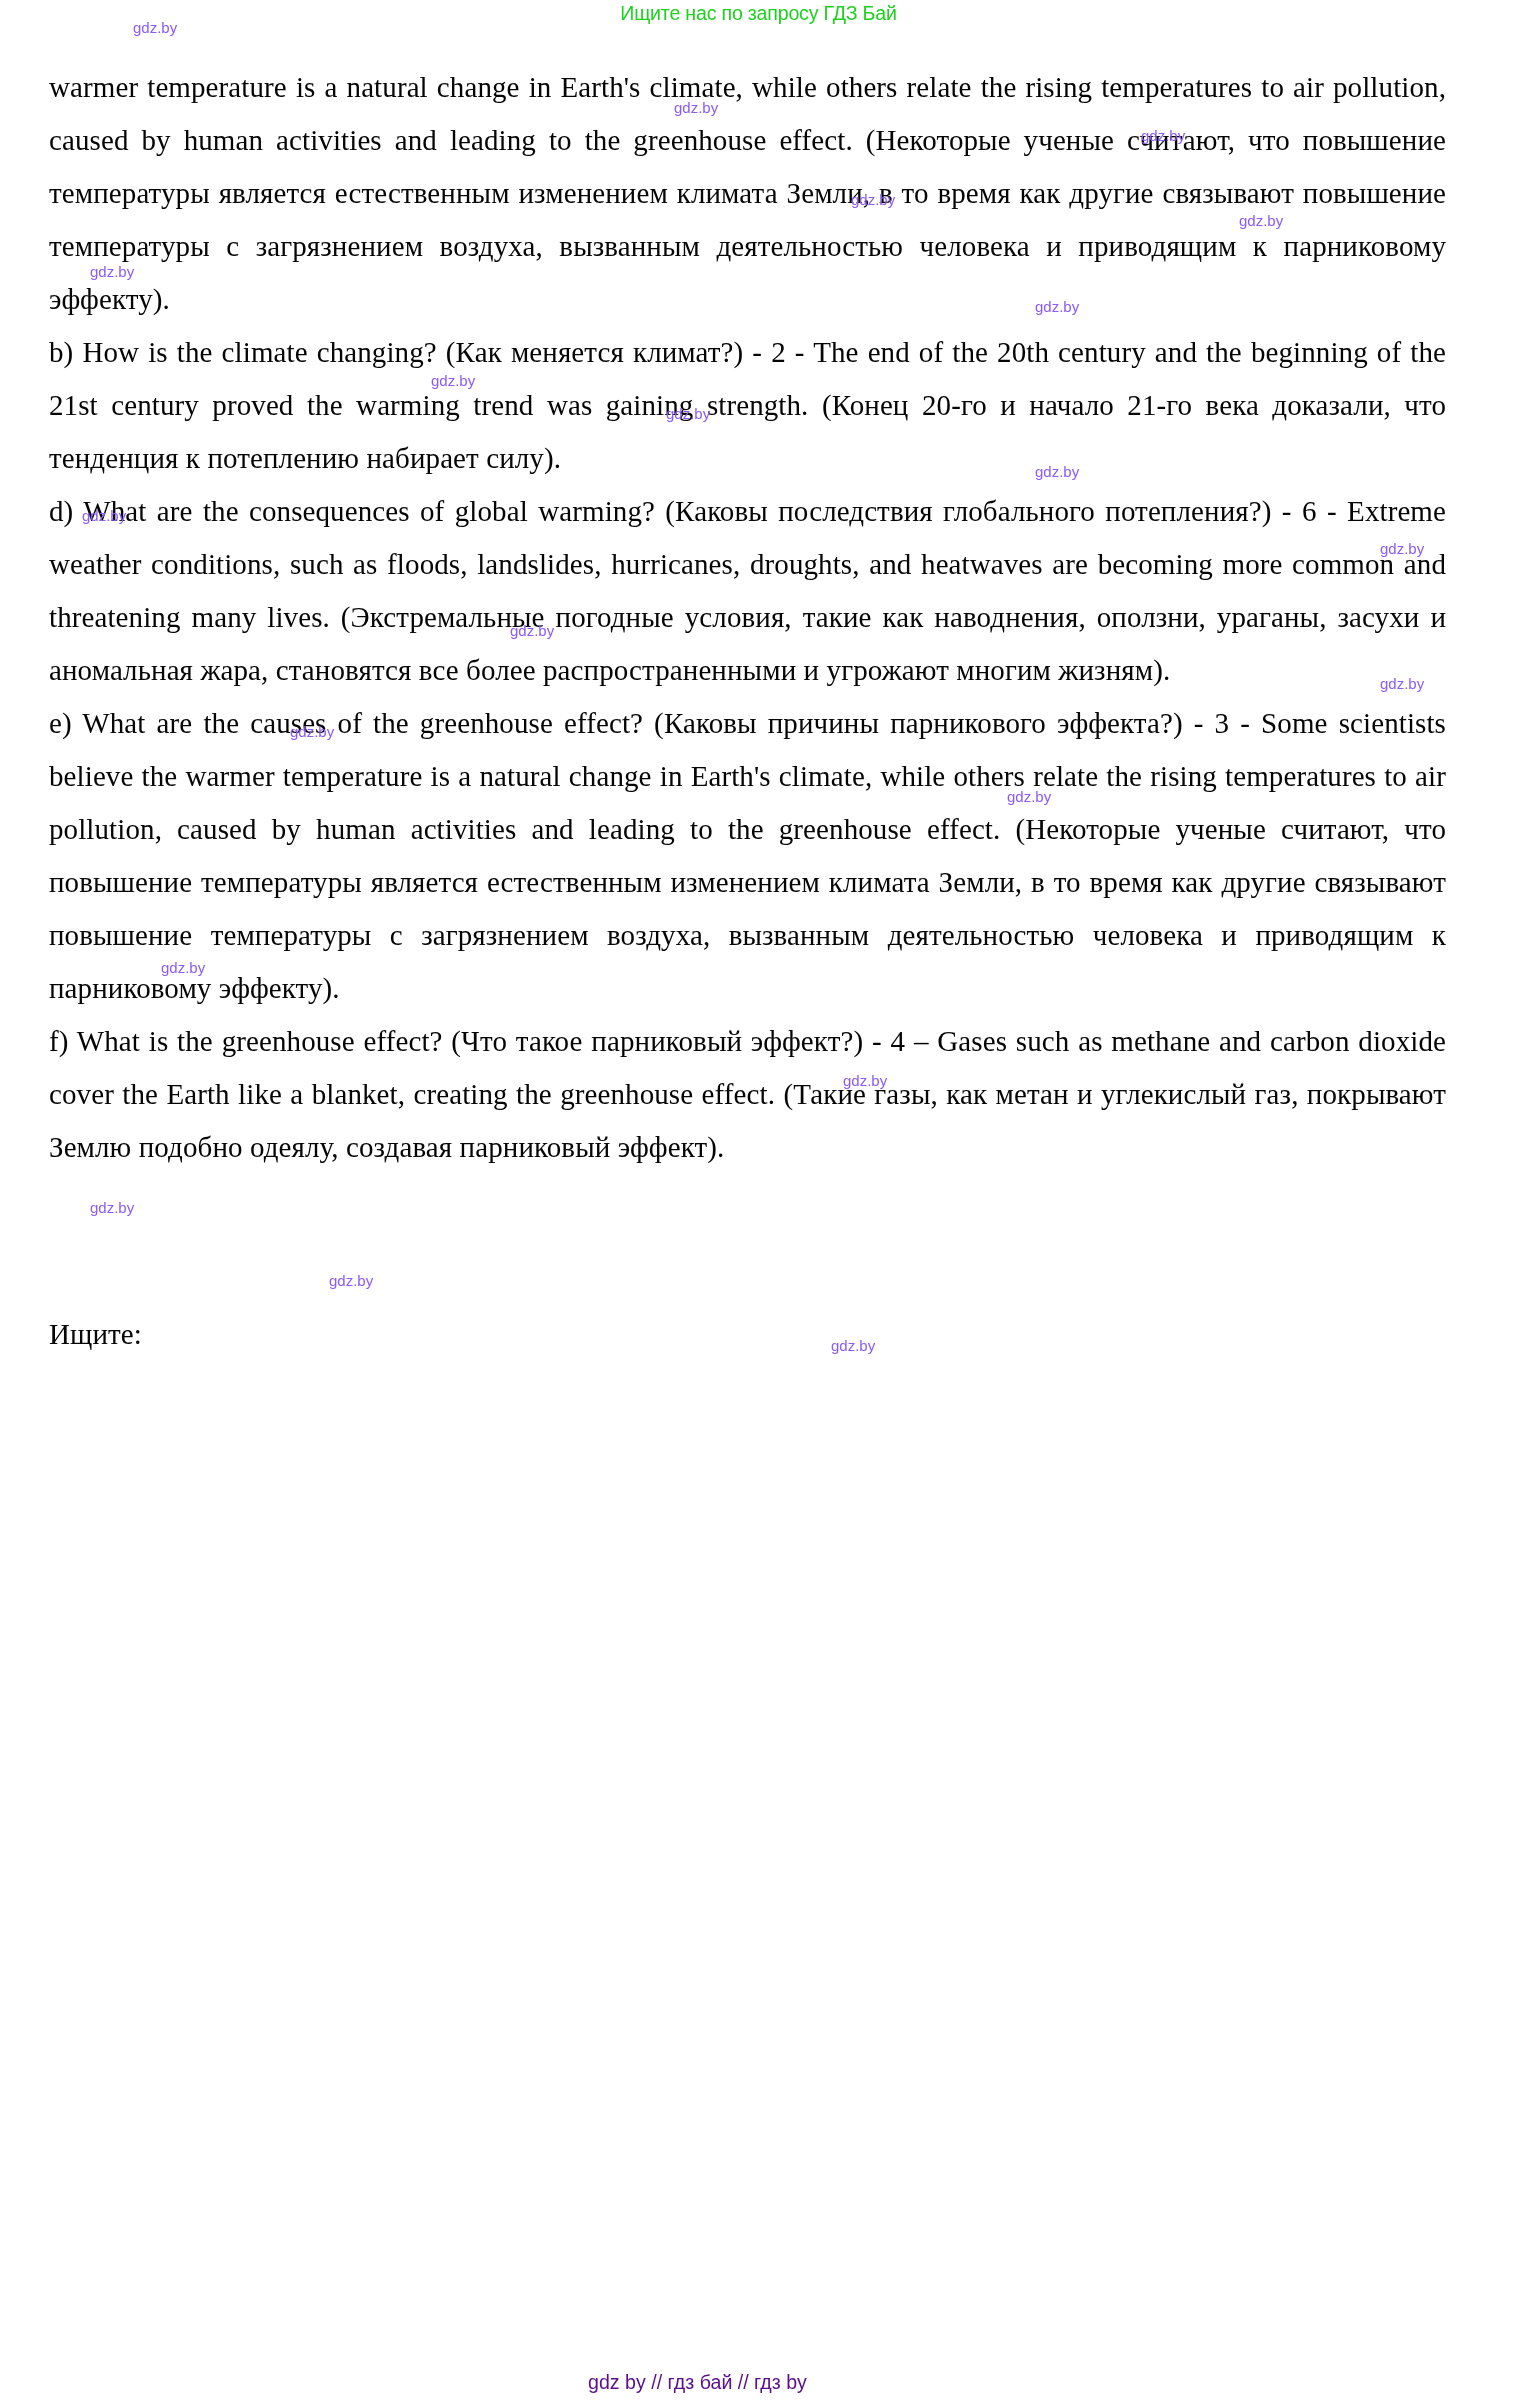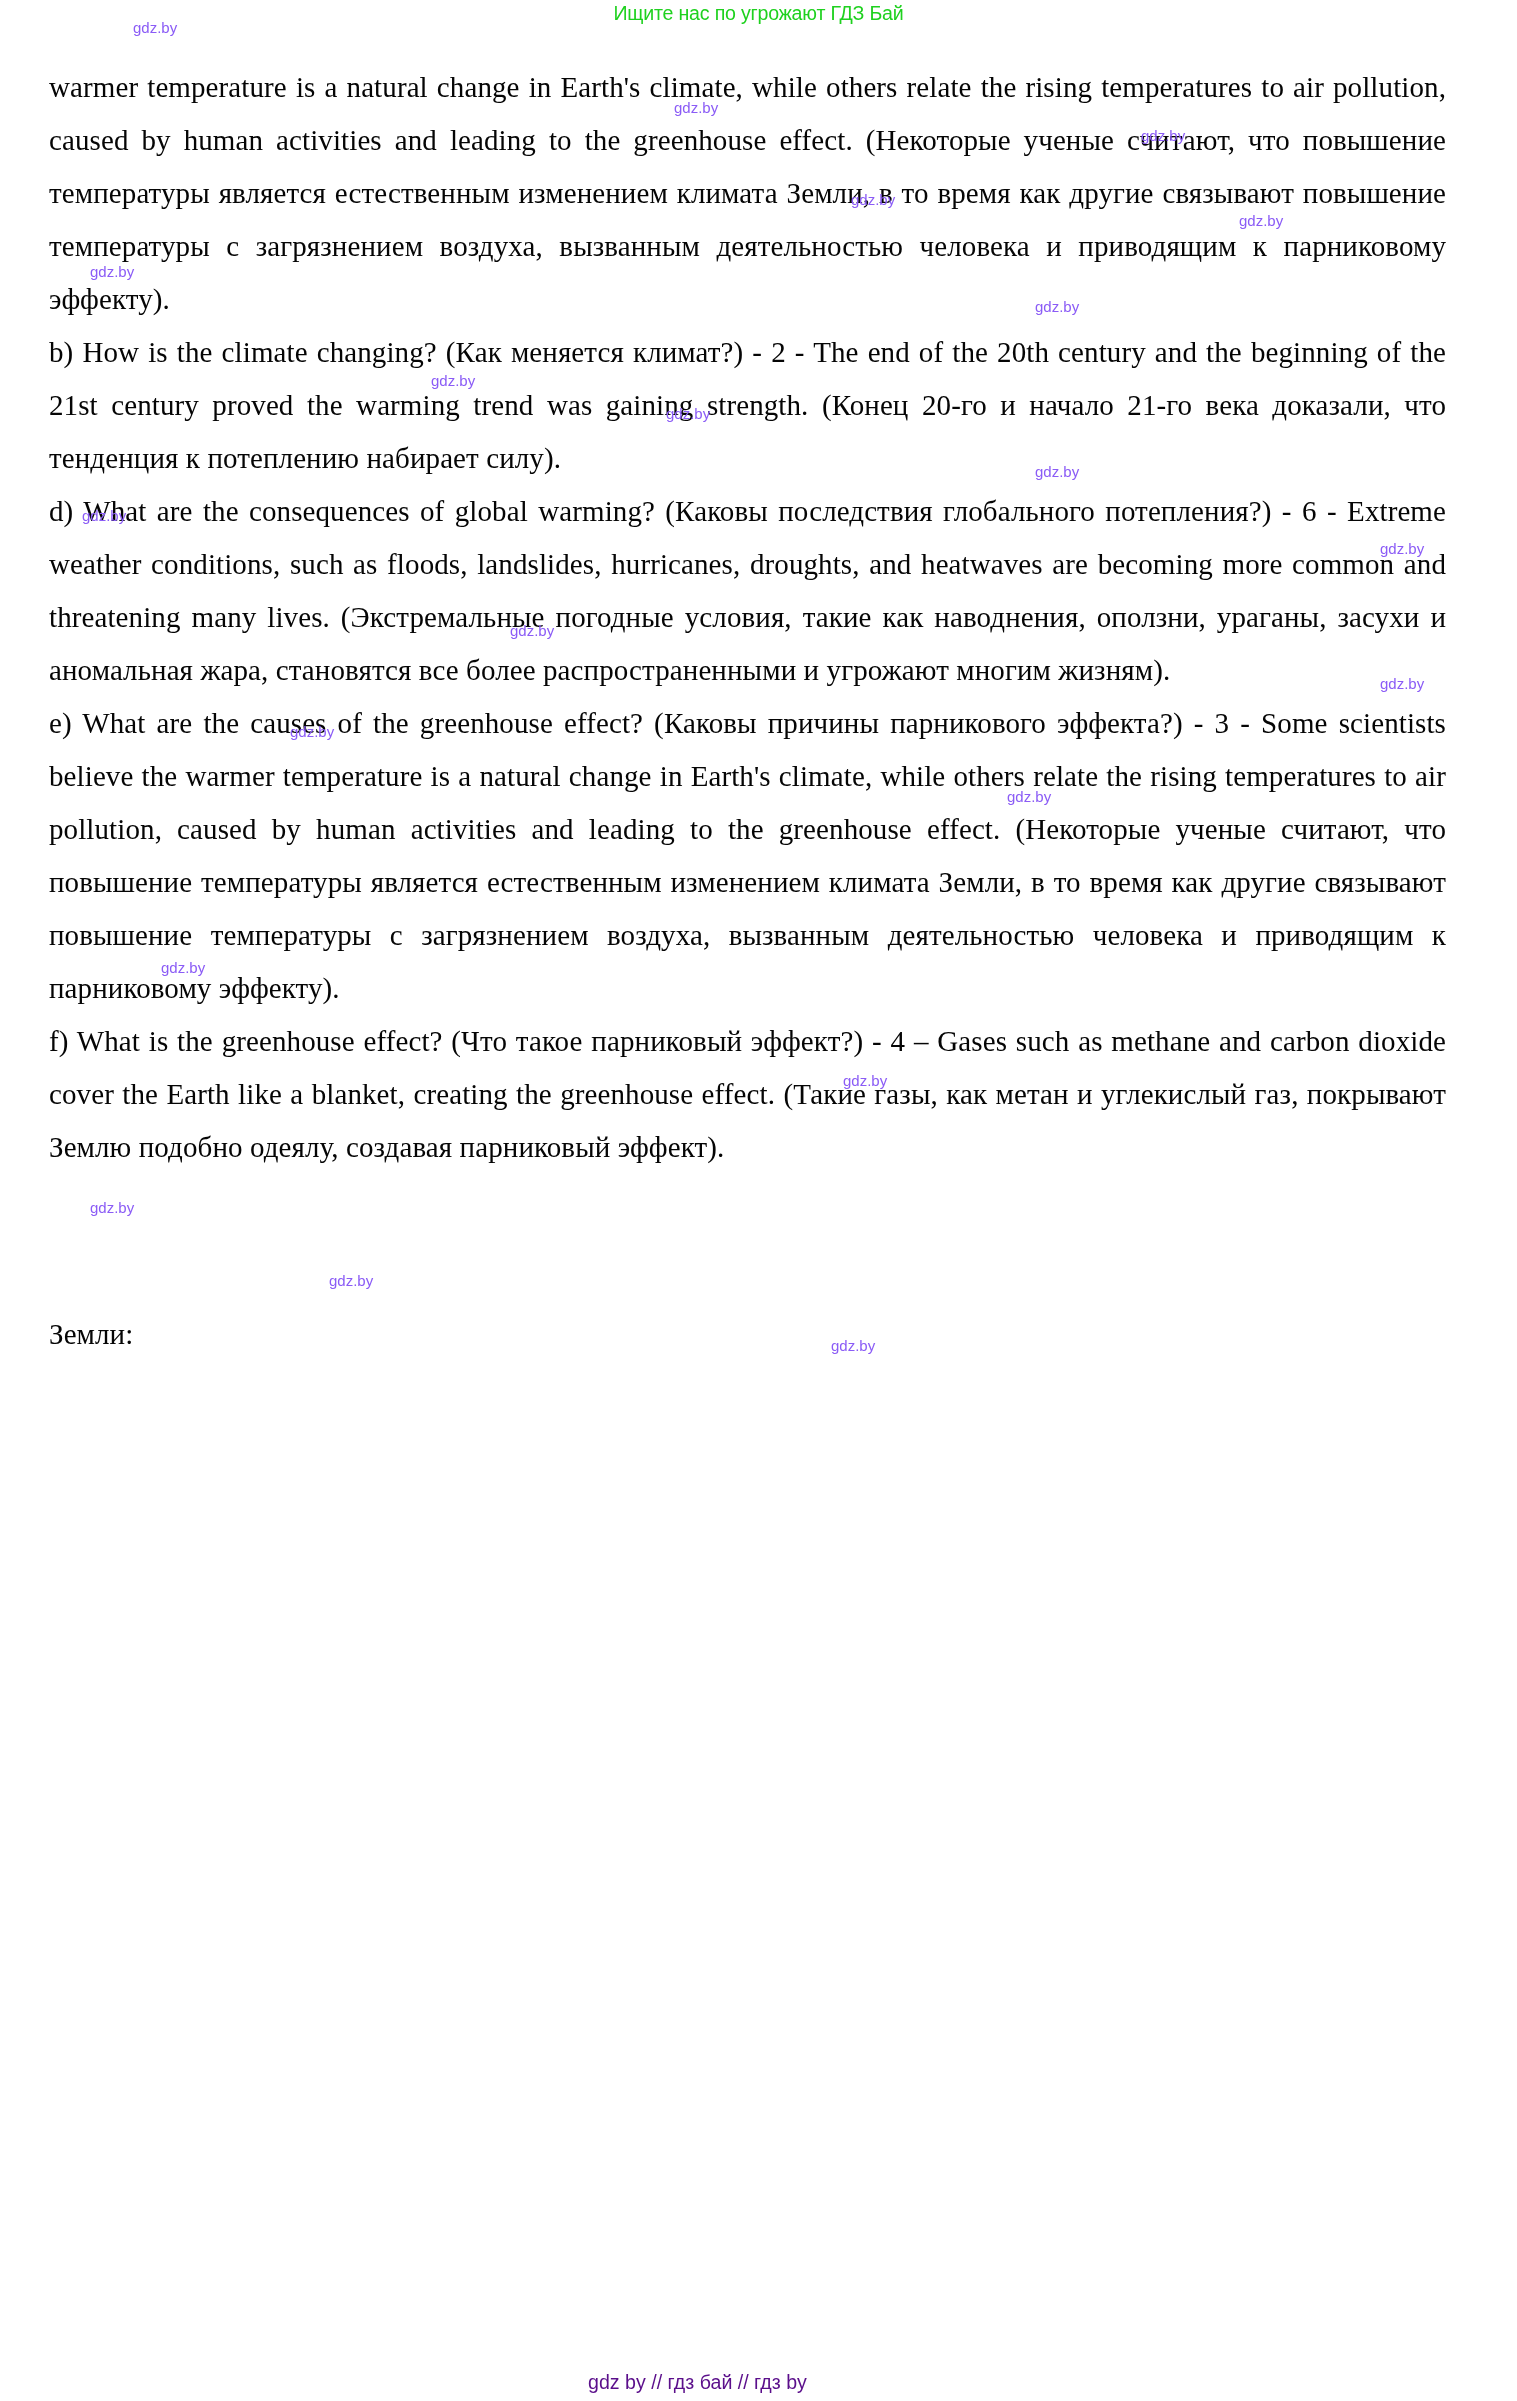--- a/index.html
+++ b/index.html
@@ -77,41 +77,41 @@
     font-family: "Liberation Sans", "DejaVu Sans", sans-serif;
     font-size: 19.6px;
     line-height: 23.5px;
     color: #5b0f8b;
     white-space: nowrap;
   }
 </style>
 </head>
 <body>
 
-<div class="top-banner">Ищите нас по угрожают ГДЗ Бай</div>
+<div class="top-banner">Ищите нас по запросу ГДЗ Бай</div>
 
 <div class="page-body">
 
   <p class="para">warmer temperature is a natural change in Earth's climate, while others relate the rising temperatures to air pollution, caused by human activities and leading to the greenhouse effect. (Некоторые ученые считают, что повышение температуры является естественным изменением климата Земли, в то время как другие связывают повышение температуры с загрязнением воздуха, вызванным деятельностью человека и приводящим к парниковому эффекту).</p>
 
   <p class="para">b) How is the climate changing? (Как меняется климат?) - 2 - The end of the 20th century and the beginning of the 21st century proved the warming trend was gaining strength. (Конец 20-го и начало 21-го века доказали, что тенденция к потеплению набирает силу).</p>
 
 
   <p class="para">d) What are the consequences of global warming? (Каковы последствия глобального потепления?) - 6 - Extreme weather conditions, such as floods, landslides, hurricanes, droughts, and heatwaves are becoming more common and threatening many lives. (Экстремальные погодные условия, такие как наводнения, оползни, ураганы, засухи и аномальная жара, становятся все более распространенными и угрожают многим жизням).</p>
 
   <p class="para">e) What are the causes of the greenhouse effect? (Каковы причины парникового эффекта?) - 3 - Some scientists believe the warmer temperature is a natural change in Earth's climate, while others relate the rising temperatures to air pollution, caused by human activities and leading to the greenhouse effect. (Некоторые ученые считают, что повышение температуры является естественным изменением климата Земли, в то время как другие связывают повышение температуры с загрязнением воздуха, вызванным деятельностью человека и приводящим к парниковому эффекту).</p>
 
   <p class="para">f) What is the greenhouse effect? (Что такое парниковый эффект?) - 4 – Gases such as methane and carbon dioxide cover the Earth like a blanket, creating the greenhouse effect. (Такие газы, как метан и углекислый газ, покрывают Землю подобно одеялу, создавая парниковый эффект).</p>
 
   <div class="spacer-lg"></div>
 
 
   <div class="spacer-xl"></div>
 
-  <p class="para">Земли:</p>
+  <p class="para">Ищите:</p>
 
   <div class="spacer-lg"></div>
 
 
 </div>
 
 <div id="watermark-layer">
     <span class="wm" style="left: 133px; top: 19.6px;">gdz.by</span>
     <span class="wm" style="left: 674px; top: 100px;">gdz.by</span>
     <span class="wm" style="left: 1141px; top: 128px;">gdz.by</span>

